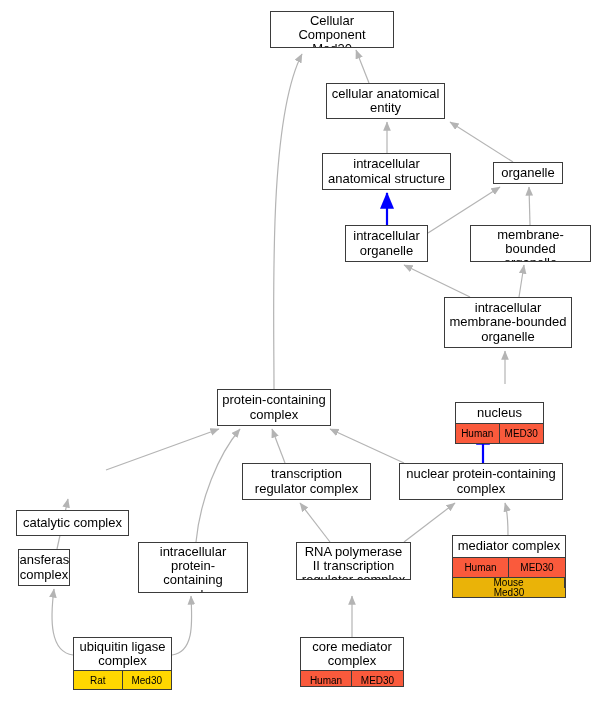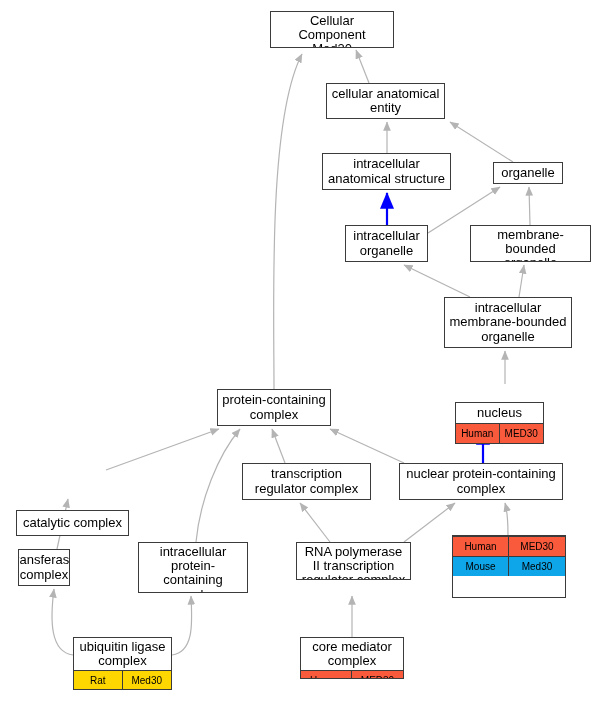--- a/index.html
+++ b/index.html
@@ -164,38 +164,39 @@
         <div class="node-title">intracellular
 protein-containing
 complex</div>
       </div>
       <div class="node" style="left: 296px; top: 542px; width: 115px; height: 38px;">
         <div class="node-title">RNA polymerase
 II transcription
 regulator complex</div>
       </div>
       <div class="node" style="left: 452px; top: 535px; width: 114px; height: 63px;">
+        <div class="node-title">mediator complex</div>
         <div class="annot-row" style="background: rgb(250, 90, 60);">
           <div class="annot-cell left">Human</div>
           <div class="annot-cell">MED30</div>
         </div>
-        <div class="annot-row" style="background: #0ea5e9;">
+        <div class="annot-row" style="background: #eab308; flex-direction: column;">
           <div class="annot-cell left">Mouse</div>
           <div class="annot-cell">Med30</div>
         </div>
       </div>
       <div class="node" style="left: 73px; top: 637px; width: 99px; height: 53px;">
         <div class="node-title">ubiquitin ligase
 complex</div>
         <div class="annot-row" style="background: rgb(255, 215, 0);">
           <div class="annot-cell left">Rat</div>
           <div class="annot-cell">Med30</div>
         </div>
       </div>
-      <div class="node" style="left: 300px; top: 637px; width: 104px; height: 42px;">
+      <div class="node" style="left: 300px; top: 637px; width: 104px; height: 50px;">
         <div class="node-title">core mediator
 complex</div>
         <div class="annot-row" style="background: rgb(250, 90, 60);">
           <div class="annot-cell left">Human</div>
           <div class="annot-cell">MED30</div>
         </div>
       </div>
     </div>
 
 </div>

